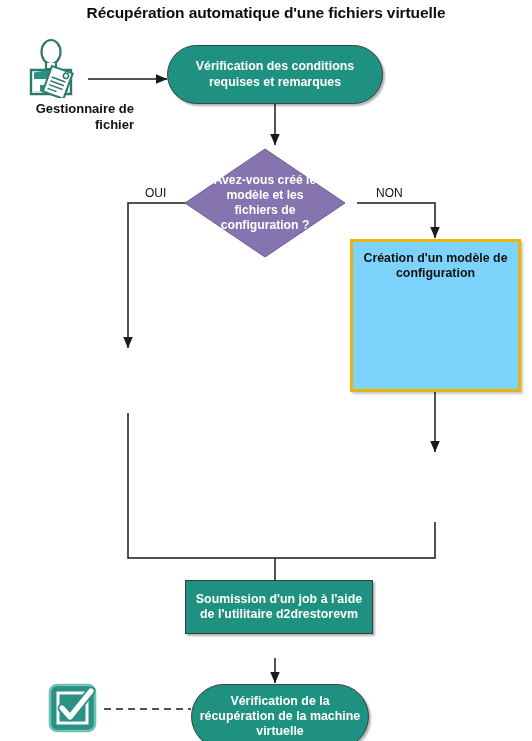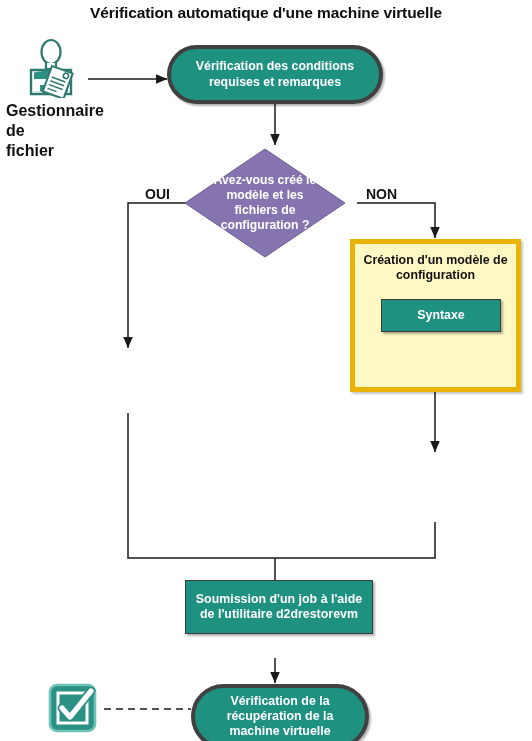--- a/index.html
+++ b/index.html
@@ -52,21 +52,21 @@
     background: #1f9180;
     color: #ffffff;
     font-size: 12.4px;
     font-weight: bold;
     border: 1px solid #3a3a3a;
     box-shadow: 2px 2px 2px rgba(0,0,0,0.30);
     padding: 2px 6px;
   }
   .pill {
     border-radius: 999px;
-    border: 4px solid #404040;
+    border: 1px solid #404040;
   }
   .diamond-wrap {
     position: absolute;
   }
   .diamond-shape {
     position: absolute;
     left: 0;
     top: 0;
   }
   .diamond-label {
@@ -81,60 +81,61 @@
     text-align: center;
     color: #ffffff;
     font-size: 12.2px;
     font-weight: bold;
     line-height: 1.25;
     padding: 0 30px;
     box-sizing: border-box;
   }
   .group-box {
     position: absolute;
-    background: #fef9c3;
-    border: 5px solid #eab308;
+    background: #7dd3fc;
+    border: 3px solid #eab308;
     box-sizing: border-box;
     box-shadow: 2px 2px 2px rgba(0,0,0,0.22);
   }
   .group-title {
     position: absolute;
     left: 0;
     top: 9px;
     width: 100%;
     text-align: center;
     font-size: 12.4px;
     font-weight: bold;
     color: #111111;
     line-height: 1.24;
   }
   .branch-label {
     position: absolute;
-    font-size: 14px;
-    font-weight: bold;
+    font-size: 12px;
+    font-weight: normal;
     color: #111111;
   }
   .actor {
     position: absolute;
   }
   .actor-caption {
     position: absolute;
-    text-align: left;
-    font-size: 16px;
+    text-align: right;
+    font-size: 13px;
     font-weight: bold;
     color: #111111;
     line-height: 1.25;
+    margin-left: 28px;
   }
 </style>
 </head>
 <body>
 
 <div id="canvas">
 
-  <div class="title">Vérification automatique d'une machine virtuelle</div>
+  <div class="title">Récupération automatique d'une fichiers virtuelle</div>
 
   <svg id="edges" viewBox="0 0 532 741">
     <defs>
       <marker id="arrow" markerWidth="9" markerHeight="9" refX="7.4" refY="3.6" orient="auto" markerUnits="strokeWidth">
         <path d="M0,0.4 L7.6,3.6 L0,6.8 z" fill="#1a1a1a"></path>
       </marker>
     </defs>
     <g stroke="#1a1a1a" stroke-width="1.5" fill="none">
 
       <path d="M88,79 L167,79" marker-end="url(#arrow)"></path>
@@ -191,27 +192,24 @@
     <span>Vérification des conditions requises et remarques</span>
   </div>
 
   <div class="diamond-wrap" style="left:183px; top:147px; width:164px; height:112px;">
     <svg class="diamond-shape" width="168" height="116" viewBox="0 0 168 116">
       <polygon points="82,2 162,56 82,110 2,56" fill="#8574af" stroke="#6b5c95" stroke-width="1" style="filter:none;"></polygon>
     </svg>
     <div class="diamond-label">Avez-vous créé le modèle et les fichiers de configuration ?</div>
   </div>
   <div class="branch-label" style="left:145px; top:186px;">OUI</div>
-  <div class="branch-label" style="left:366px; top:186px;text-align:right;">NON</div>
+  <div class="branch-label" style="left:376px; top:186px;text-align:right;">NON</div>
 
   <div class="group-box" style="left:350px; top:239px; width:171px; height:153px;">
     <div class="group-title">Création d'un modèle de configuration</div>
-    <div class="node proc" style="left:26px; top:55px; width:120px; height:33px;">
-      <span>Syntaxe</span>
-    </div>
   </div>
 
 
 
   <div class="node proc" style="left:185px; top:580px; width:188px; height:54px;">
     <span>Soumission d'un job à l'aide de l'utilitaire d2drestorevm</span>
   </div>
 
   <div class="node proc pill" style="left:191px; top:684px; width:178px; height:65px;">
     <span>Vérification de la récupération de la machine virtuelle</span>

